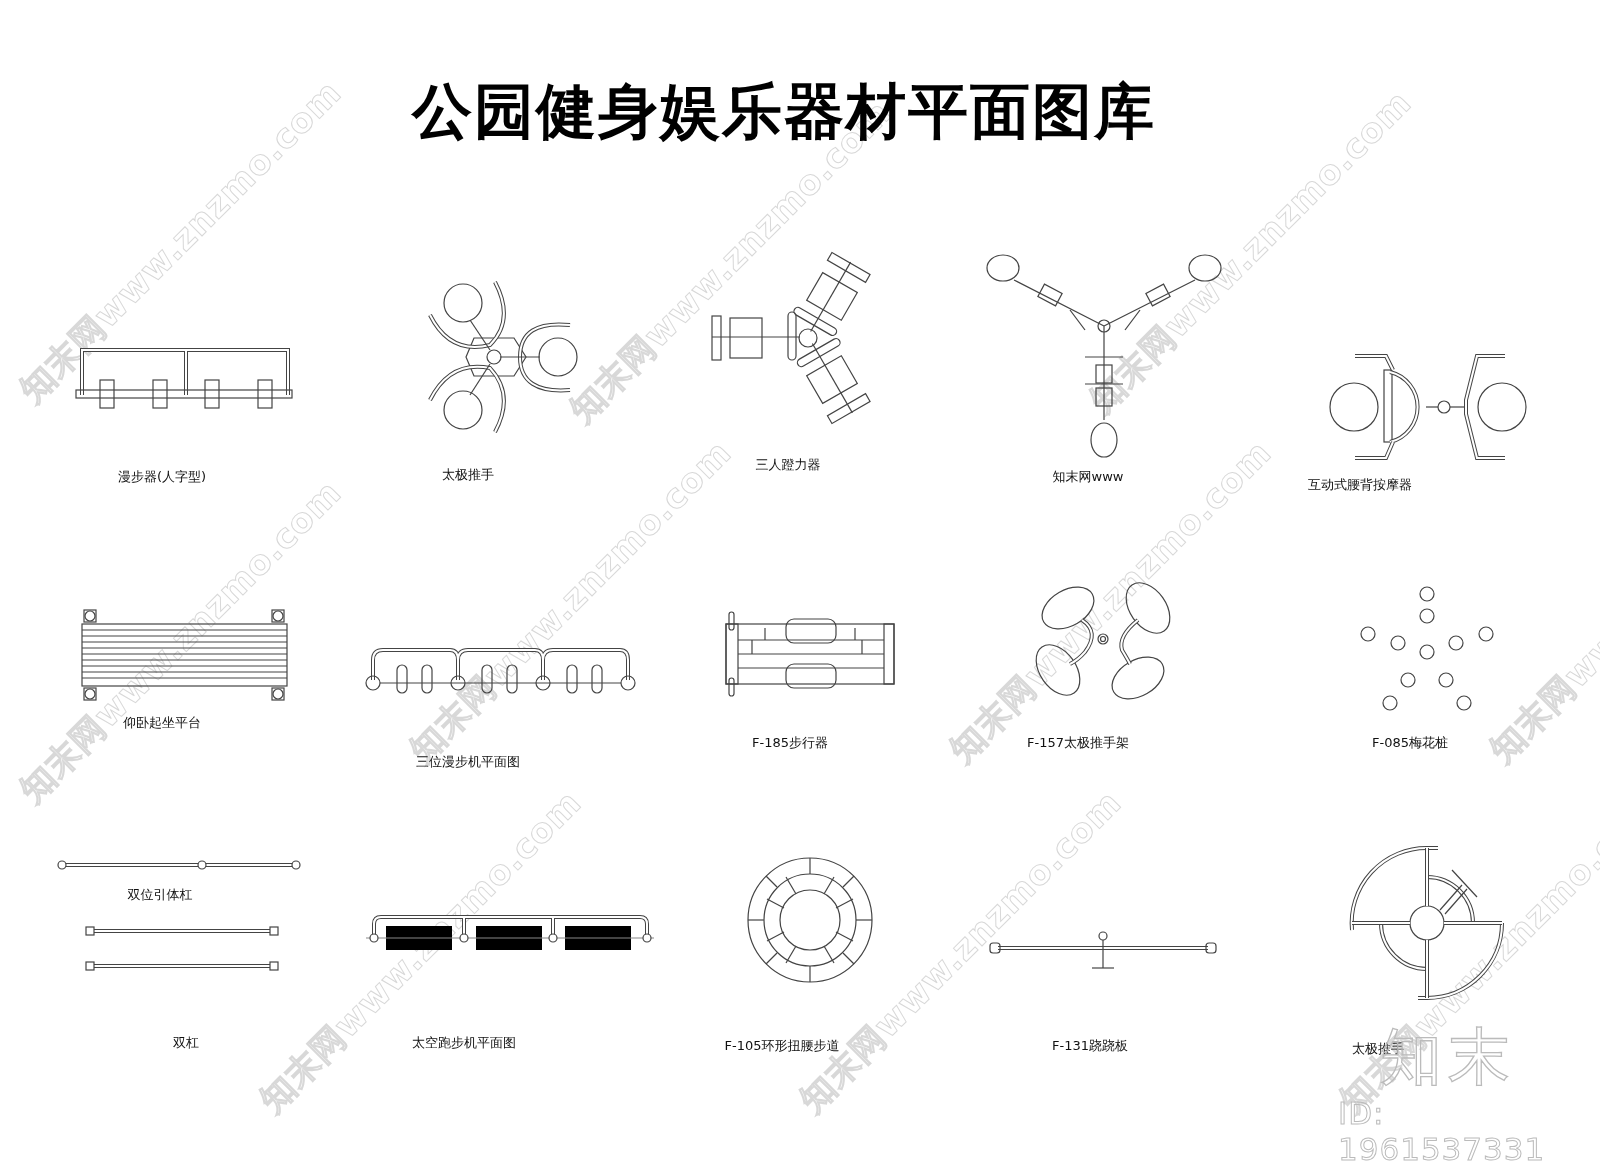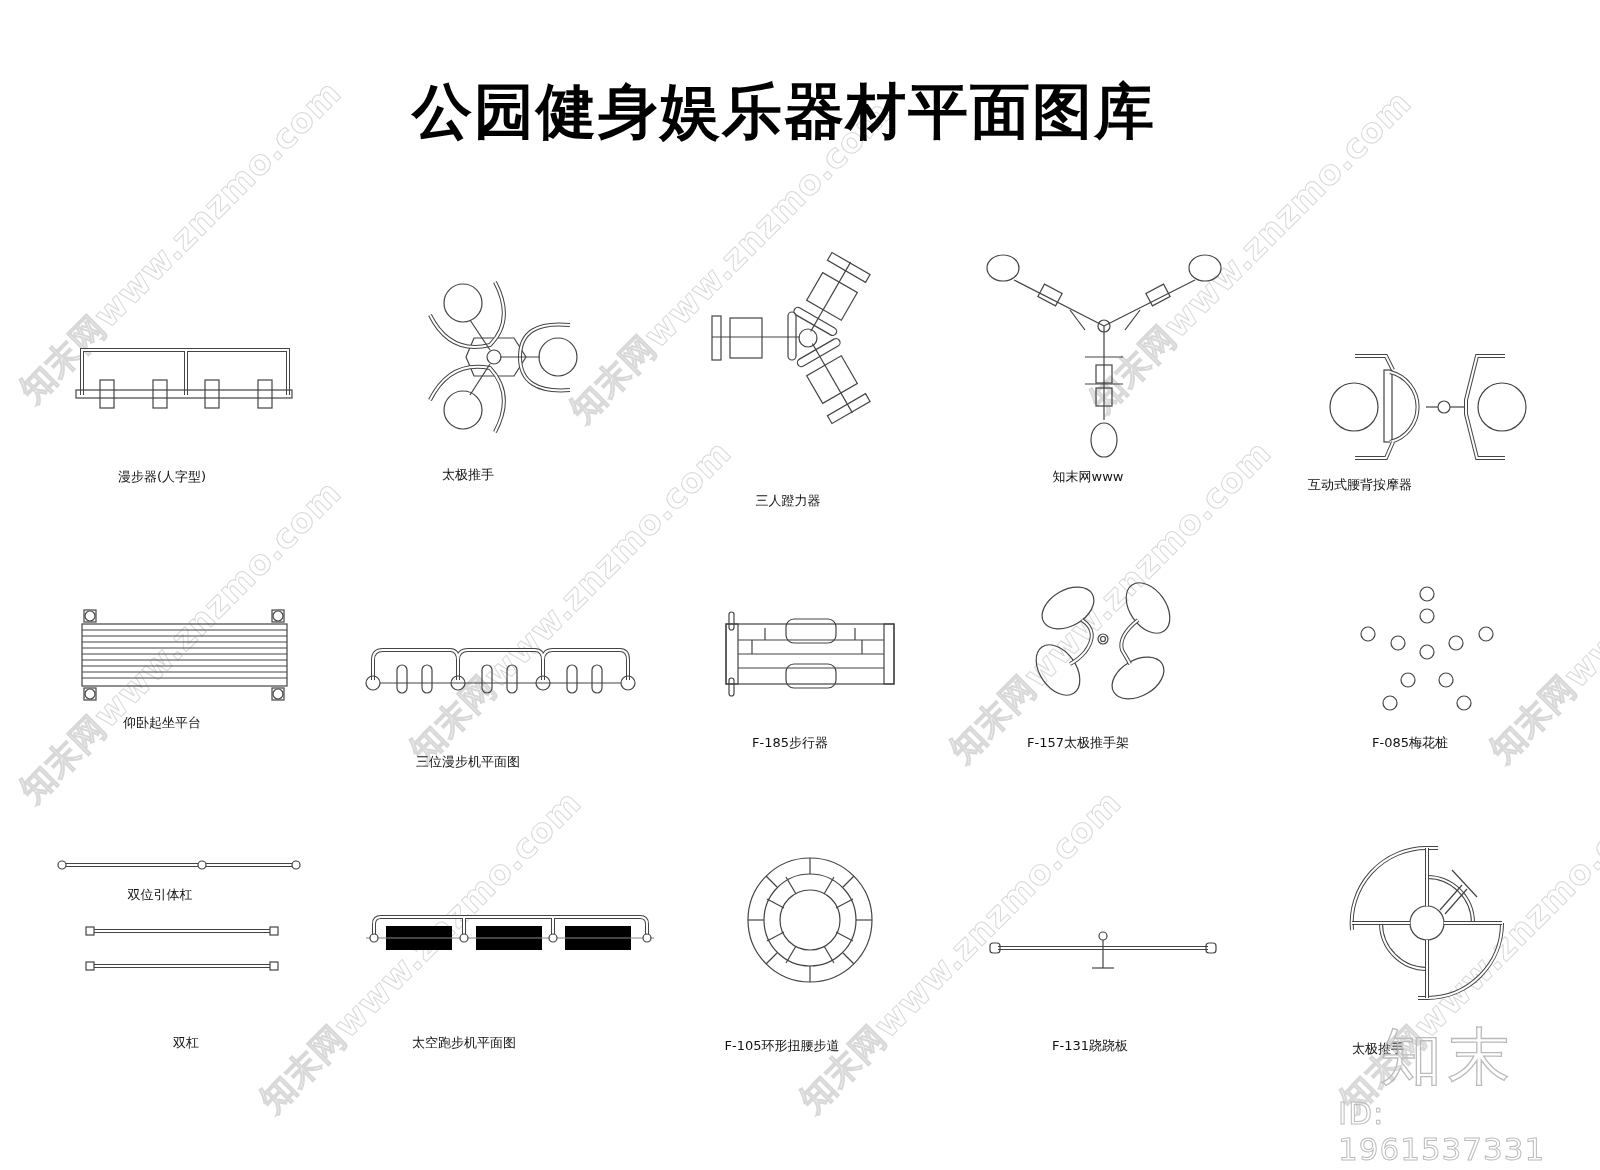--- a/index.html
+++ b/index.html
@@ -78,21 +78,21 @@
         <rect class="s" x="822" y="312" width="8" height="48" rx="4"></rect>
       </g>
     <g transform="rotate(60 808 338)">
         <rect class="s" x="840" y="318" width="32" height="40"></rect>
         <rect class="s" x="885" y="316" width="9" height="44"></rect>
         <line class="s" x1="815" y1="337" x2="895" y2="337"></line>
         <rect class="s" x="822" y="312" width="8" height="48" rx="4"></rect>
       </g>
   </svg>
 </div>
-<div class="lbl" style="left:788px;top:492px;">三人蹬力器</div>
+<div class="lbl" style="left:788px;top:456px;">三人蹬力器</div>
 
 <div class="item" style="left:0;top:0;">
   <svg width="1" height="1">
     <circle class="s" cx="1104" cy="326" r="6"></circle>
     <path class="s" d="M1104 326 L1014 280 M1104 326 L1195 280 M1104 326 L1104 420"></path>
     <ellipse class="s" cx="1003" cy="268" rx="16" ry="13"></ellipse>
       <ellipse class="s" cx="1205" cy="268" rx="16" ry="13"></ellipse>
       <ellipse class="s" cx="1104" cy="440" rx="13" ry="17"></ellipse>
     <rect class="s" x="1040" y="288" width="20" height="14" transform="rotate(28 1050 295)"></rect>
       <rect class="s" x="1148" y="288" width="20" height="14" transform="rotate(-28 1158 295)"></rect>

